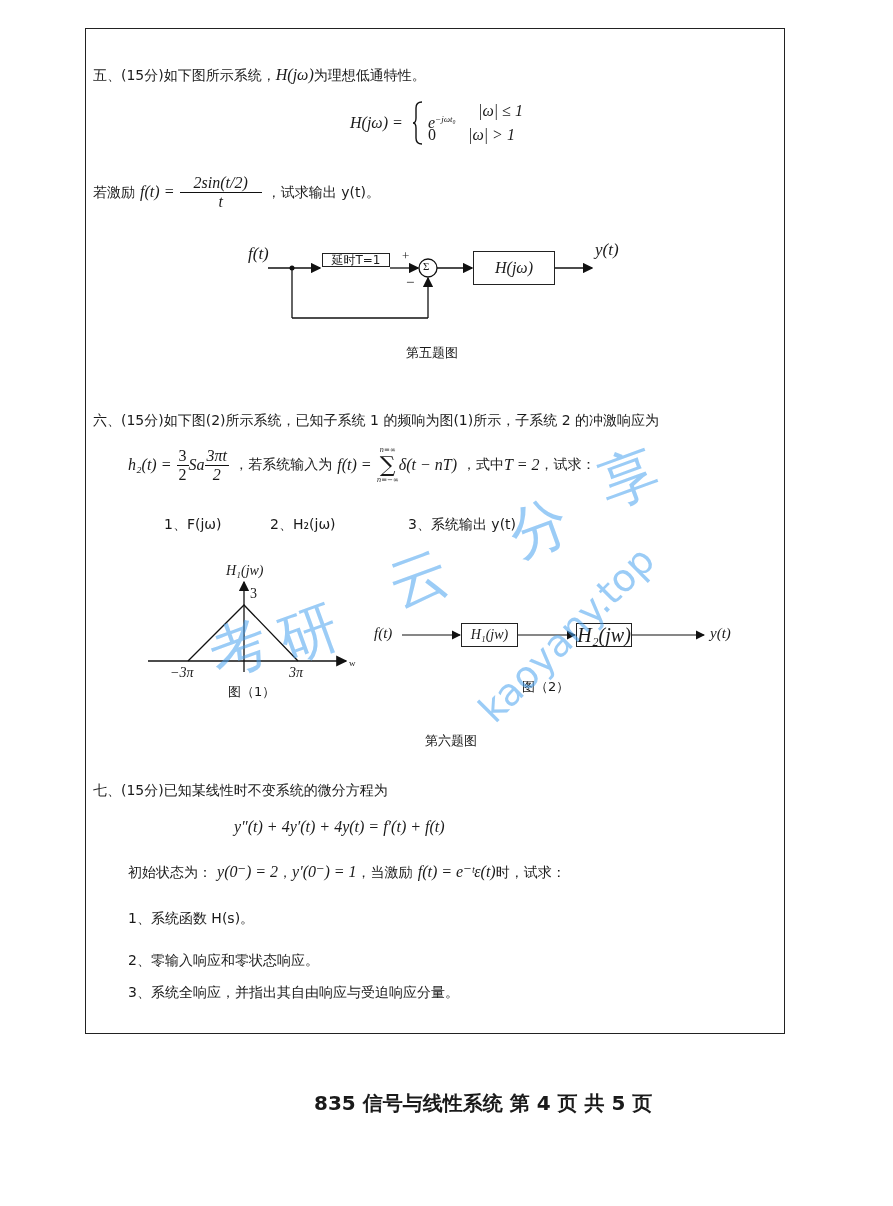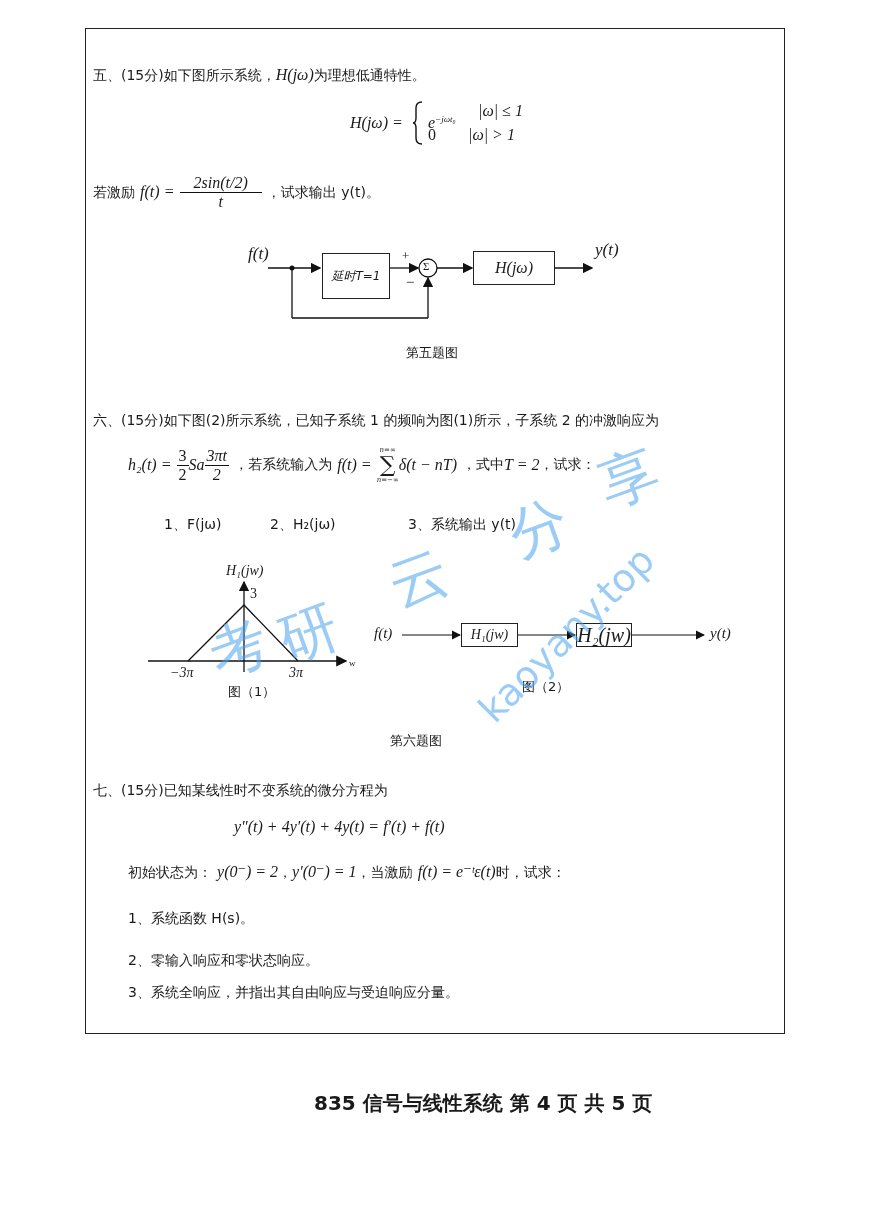--- a/index.html
+++ b/index.html
@@ -63,21 +63,21 @@
     <circle cx="52" cy="32" r="2.5" fill="#111"></circle>
     <line x1="52" y1="32" x2="52" y2="82" stroke="#111" stroke-width="1.3"></line>
     <line x1="52" y1="82" x2="188" y2="82" stroke="#111" stroke-width="1.3"></line>
     <line x1="188" y1="82" x2="188" y2="42" stroke="#111" stroke-width="1.3" marker-end="url(#ah)"></line>
     <line x1="150" y1="32" x2="178" y2="32" stroke="#111" stroke-width="1.3" marker-end="url(#ah)"></line>
     <circle cx="188" cy="32" r="9" fill="#fff" stroke="#111" stroke-width="1.3"></circle>
     <line x1="197" y1="32" x2="232" y2="32" stroke="#111" stroke-width="1.3" marker-end="url(#ah)"></line>
     <line x1="315" y1="32" x2="352" y2="32" stroke="#111" stroke-width="1.3" marker-end="url(#ah)"></line>
   </svg>
   <span class="math abs" style="left:8px; top:8px; font-size:17px;">f(t)</span>
-  <div class="box cn" style="left:82px; top:17px; width:68px; height:46px; font-size:12px;font-style:italic;">延时T=1</div>
+  <div class="box cn" style="left:82px; top:17px; width:68px; height:14px; font-size:12px;">延时T=1</div>
   <span class="abs mathn" style="left:162px; top:12px; font-size:13px;">+</span>
   <span class="abs mathn" style="left:166px; top:38px; font-size:15px;">−</span>
   <span class="abs mathn" style="left:183px; top:24px; font-size:11px;">Σ</span>
   <div class="box math" style="left:233px; top:15px; width:82px; height:34px;">H(jω)</div>
   <span class="math abs" style="left:355px; top:4px; font-size:17px;">y(t)</span>
 </div>
 <div class="abs caption" style="left:406px; top:344px;">第五题图</div>
 
 <div class="abs cn" style="left:93px; top:412px;">
   <span class="bold">六、(15分)</span><span>如下图(2)所示系统，已知子系统 1 的频响为图(1)所示，子系统 2 的冲激响应为</span>
@@ -136,21 +136,21 @@
     <line x1="146" y1="15" x2="203" y2="15" stroke="#111" stroke-width="1.2" marker-end="url(#ah3)"></line>
     <line x1="260" y1="15" x2="332" y2="15" stroke="#111" stroke-width="1.2" marker-end="url(#ah3)"></line>
   </svg>
   <span class="math abs" style="left:2px; top:5px; font-size:15px;">f(t)</span>
   <div class="box math" style="left:89px; top:3px; width:57px; height:24px; font-size:14px;">H₁(jw)</div>
   <div class="box math" style="left:204px; top:3px; width:56px; height:24px; font-size:20px;">H₂(jw)</div>
   <span class="math abs" style="left:338px; top:5px; font-size:15px;">y(t)</span>
   <span class="caption abs" style="left:150px; top:58px;">图（2）</span>
 </div>
 
-<div class="abs caption" style="left:390px; top:732px;">第六题图</div>
+<div class="abs caption" style="left:425px; top:732px;">第六题图</div>
 
 <div class="abs cn" style="left:93px; top:782px;">
   <span class="bold">七、(15分)</span><span>已知某线性时不变系统的微分方程为</span>
 </div>
 <div class="abs math" style="left:234px; top:818px;">y″(t) + 4y′(t) + 4y(t) = f′(t) + f(t)</div>
 
 <div class="abs" style="left:128px; top:862px;">
   <span class="cn">初始状态为：</span>
   <span class="math">y(0⁻) = 2</span><span class="cn">，</span><span class="math">y′(0⁻) = 1</span><span class="cn">，当激励</span>
   <span class="math">f(t) = e⁻ᵗε(t)</span><span class="cn">时，试求：</span>

